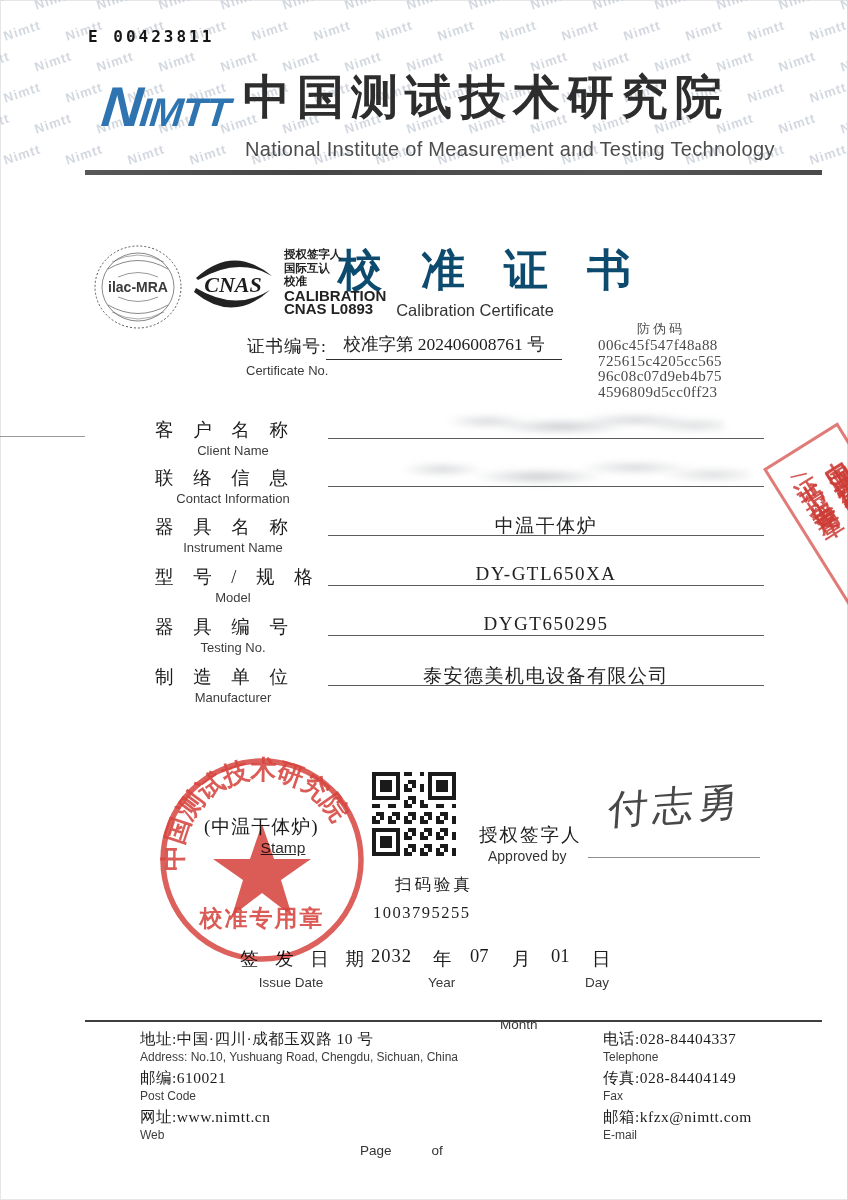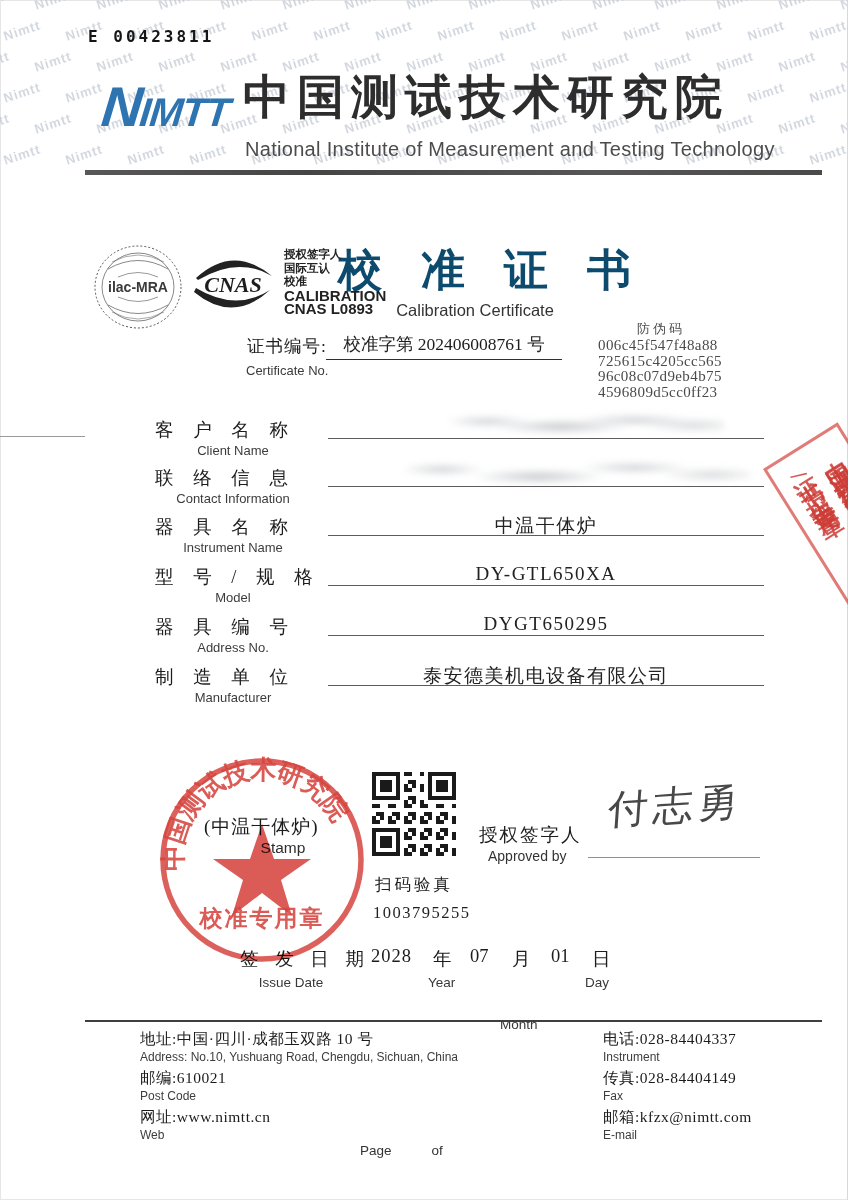--- a/index.html
+++ b/index.html
@@ -62,26 +62,26 @@
 
   
   #corner-stamp{left:763px;top:469px;transform:rotate(-32deg);transform-origin:top left;
     border:3.5px solid rgba(213,72,66,.72);padding:8px 6px;height:330px;
     writing-mode:vertical-rl;font-size:24px;font-weight:bold;color:rgba(205,60,54,.85);
     letter-spacing:5px;z-index:4;background:rgba(255,255,255,0);}
   #corner-stamp span{display:block;margin:0 2px;}
 
   
   #ov-zh{left:204px;top:814px;font-size:19px;letter-spacing:1px;color:#1b1b1b;z-index:1;}
-  #ov-en{left:228px;top:839px;width:110px;text-align:center;font-size:15.5px;color:#2e2e2e;z-index:1;}
+  #ov-en{left:228px;top:839px;width:110px;text-align:center;font-size:15.5px;color:#2e2e2e;z-index:1;text-decoration:underline;}
   #round-stamp{left:156px;top:754px;z-index:2;mix-blend-mode:multiply;}
 
   
   #qr{left:372px;top:772px;z-index:2;}
-  #qr-cap{left:375px;top:874px;font-size:16.5px;letter-spacing:3px;color:#1f1f1f;}
+  #qr-cap{left:395px;top:874px;font-size:16.5px;letter-spacing:3px;color:#1f1f1f;}
   #qr-num{left:373px;top:903px;font-size:16.5px;letter-spacing:1.5px;color:#1f1f1f;}
 
   
   #ap-zh{left:479px;top:822px;font-size:18.5px;letter-spacing:2px;color:#1d1d1d;}
   #ap-en{left:488px;top:848px;font-size:14px;color:#333;}
   #sig-line{left:588px;top:857px;width:172px;height:1px;background:#8f8f8f;}
   #sig{left:608px;top:778px;font-size:40px;color:rgba(40,40,40,.85);letter-spacing:5px;
        transform:rotate(-4deg) skewX(-8deg);font-weight:400;white-space:nowrap;}
 
   
@@ -278,21 +278,21 @@
     <span class="ln"></span>
   </div>
   <div class="abs frow" style="top:562px">
     <span class="lz">型 号 / 规 格</span>
     <span class="le en">Model</span>
     <span class="lv">DY-GTL650XA</span>
     <span class="ln"></span>
   </div>
   <div class="abs frow" style="top:612px">
     <span class="lz">器 具 编 号</span>
-    <span class="le en">Address No.</span>
+    <span class="le en">Testing No.</span>
     <span class="lv">DYGT650295</span>
     <span class="ln"></span>
   </div>
   <div class="abs frow" style="top:662px">
     <span class="lz">制 造 单 位</span>
     <span class="le en">Manufacturer</span>
     <span class="lv">泰安德美机电设备有限公司</span>
     <span class="ln"></span>
   </div>
 
@@ -436,42 +436,42 @@
   <div class="abs" id="qr-cap">扫码验真</div>
   <div class="abs" id="qr-num">1003795255</div>
 
   <div class="abs" id="ap-zh">授权签字人</div>
   <div class="abs en" id="ap-en">Approved by</div>
   <div class="abs" id="sig-line"></div>
   <div class="abs" id="sig">付志勇</div>
 
   <div class="abs idz" id="id-zh">签 发 日 期</div>
   <div class="abs ide en" id="id-en">Issue Date</div>
-  <div class="abs idz" id="id-y">2028</div>
+  <div class="abs idz" id="id-y">2032</div>
   <div class="abs idz" id="id-yz">年</div>
   <div class="abs ide en" id="id-ye">Year</div>
   <div class="abs idz" id="id-m">07</div>
   <div class="abs idz" id="id-mz">月</div>
   <div class="abs ide en" id="id-me">Month</div>
   <div class="abs idz" id="id-d">01</div>
   <div class="abs idz" id="id-dz">日</div>
   <div class="abs ide en" id="id-de">Day</div>
 
   <div class="abs" id="frule"></div>
   <div class="abs" id="fl">
     <div class="fzh">地址:中国·四川·成都玉双路 10 号</div>
     <div class="fen en">Address: No.10, Yushuang Road, Chengdu, Sichuan, China</div>
     <div class="fzh">邮编:610021</div>
     <div class="fen en">Post Code</div>
     <div class="fzh">网址:www.nimtt.cn</div>
     <div class="fen en">Web</div>
   </div>
   <div class="abs" id="fr">
     <div class="fzh">电话:028-84404337</div>
-    <div class="fen en">Instrument</div>
+    <div class="fen en">Telephone</div>
     <div class="fzh">传真:028-84404149</div>
     <div class="fen en">Fax</div>
     <div class="fzh">邮箱:kfzx@nimtt.com</div>
     <div class="fen en">E-mail</div>
   </div>
 
   <div class="abs" id="pg">
     <div class="e en">
       <span>Page</span>
       <span>of</span>

